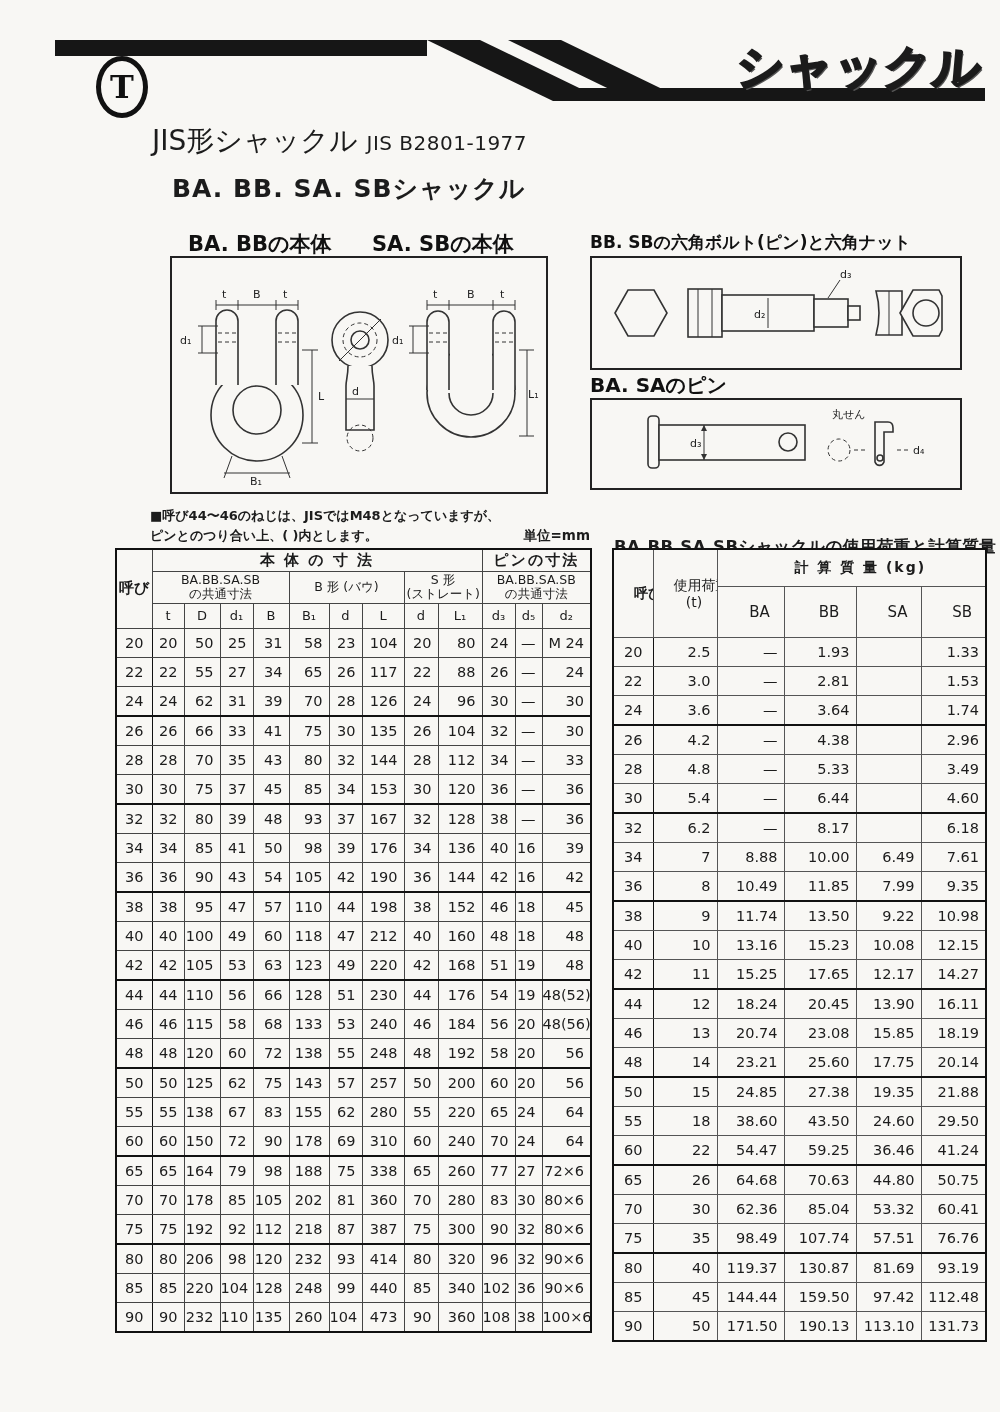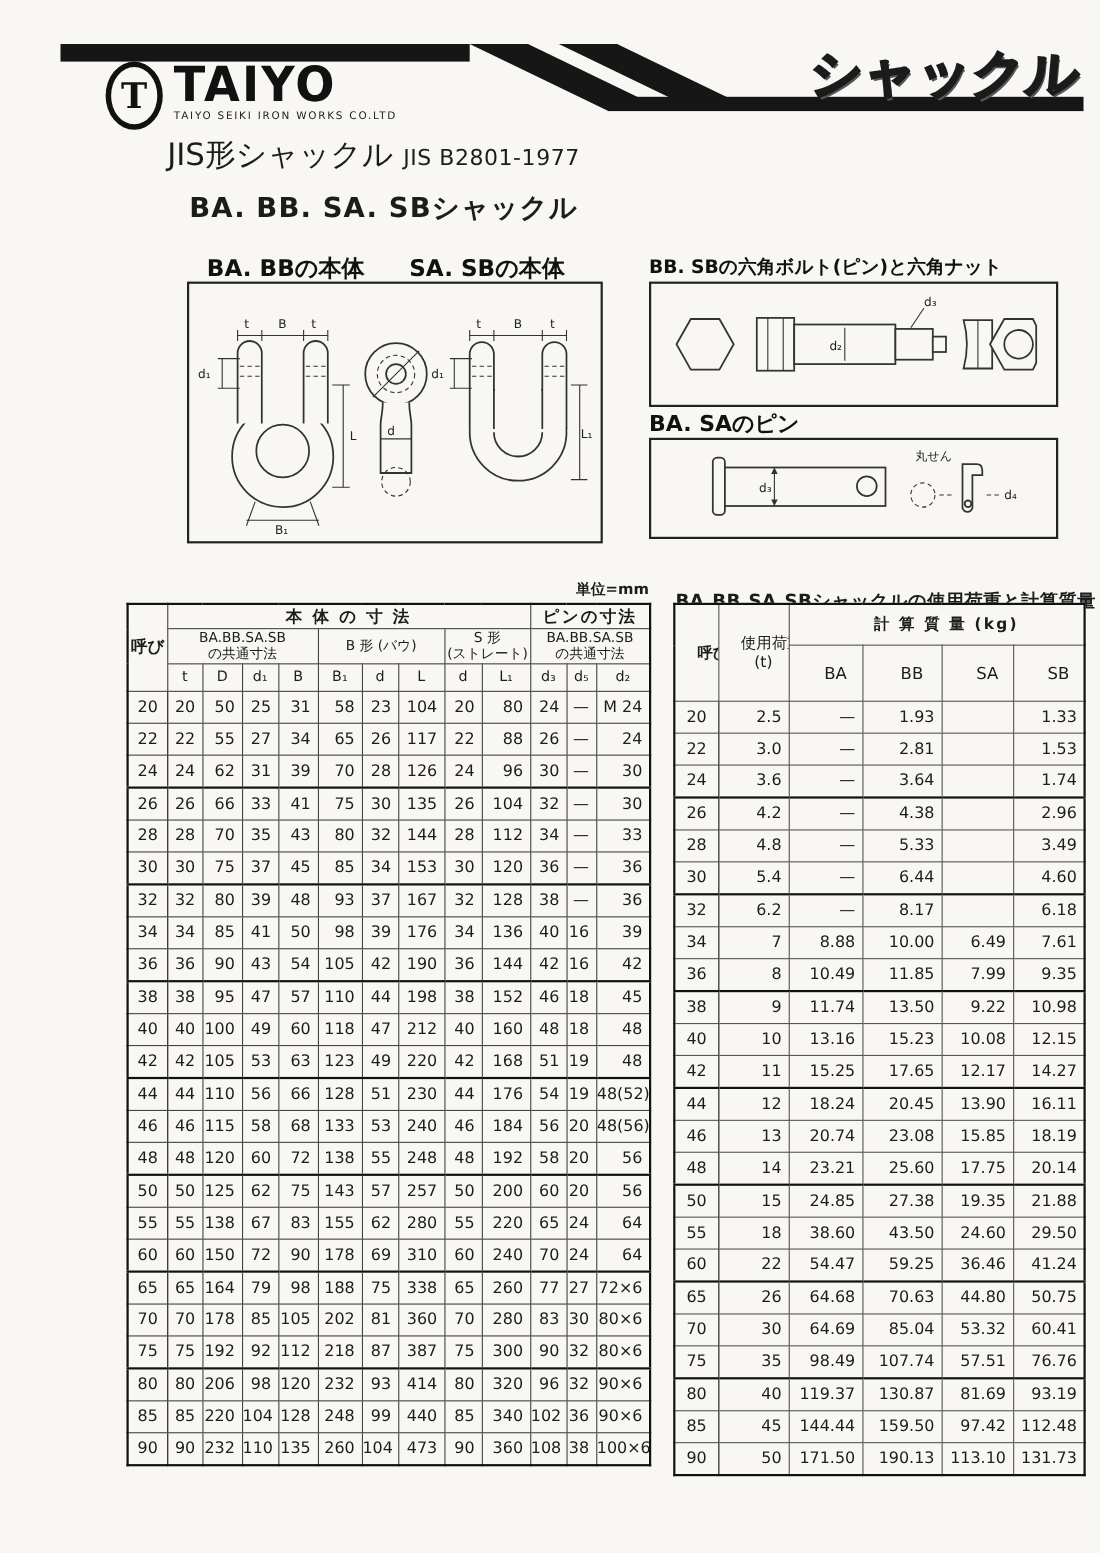--- a/index.html
+++ b/index.html
@@ -93,24 +93,20 @@
 
   <svg class="band" viewBox="0 0 1000 115">
     <rect x="55" y="40" width="372" height="16" fill="#161616"></rect>
     <polygon points="427,40 480,40 606,101 553,101" fill="#161616"></polygon>
     <polygon points="508,40 561,40 687,101 634,101" fill="#161616"></polygon>
     <rect x="553" y="88" width="432" height="13" fill="#161616"></rect>
   </svg>
 
   <div class="brand">
     <div class="brand-mark">T</div>
-    <div class="brand-text">
-      <div class="brand-name">TAIYO</div>
-      <div class="brand-sub">TAIYO SEIKI IRON WORKS CO.LTD</div>
-    </div>
   </div>
 
   <div class="katakana-logo">シャックル</div>
 
   <div class="main-title">
     <span>JIS形シャックル</span>
     <span class="std">JIS B2801-1977</span>
   </div>
   <div class="sub-title">BA. BB. SA. SBシャックル</div>
 
@@ -221,20 +217,24 @@
       <text class="svgtxt" x="240" y="18">丸せん</text>
       <circle class="dash" cx="247" cy="50" r="11"></circle>
       <line class="dash" x1="262" y1="50" x2="276" y2="50"></line>
       <path class="part" d="M283,22 h13 q5,0 5,6 v4 h-9 v30 a5,6 0 0 1 -9,0 z"></path>
       <circle class="part" cx="288" cy="58" r="3"></circle>
       <line class="dash" x1="305" y1="50" x2="318" y2="50"></line>
       <text class="svgtxt" x="321" y="54">d₄</text>
     </svg>
   </div>
 
+  <div class="notes">
+    <div>■呼び44〜46のねじは、JISではM48となっていますが、</div>
+    <div>ピンとのつり合い上、( )内とします。</div>
+  </div>
   <div class="unit">単位=mm</div>
   <div class="load-title">BA,BB,SA,SBシャックルの使用荷重と計算質量</div>
 
   <table class="dim-table">
     <colgroup>
       <col style="width:36px">
         <col style="width:32px">
         <col style="width:36px">
       <col style="width:33px">
         <col style="width:36px">
@@ -821,21 +821,21 @@
           <td class="nom">65</td>
           <td>26</td>
           <td>64.68</td>
           <td>70.63</td>
           <td>44.80</td>
           <td>50.75</td>
         </tr>
         <tr>
           <td class="nom">70</td>
           <td>30</td>
-          <td>64.69</td>
+          <td>62.36</td>
           <td>85.04</td>
           <td>53.32</td>
           <td>60.41</td>
         </tr>
         <tr>
           <td class="nom">75</td>
           <td>35</td>
           <td>98.49</td>
           <td>107.74</td>
           <td>57.51</td>

